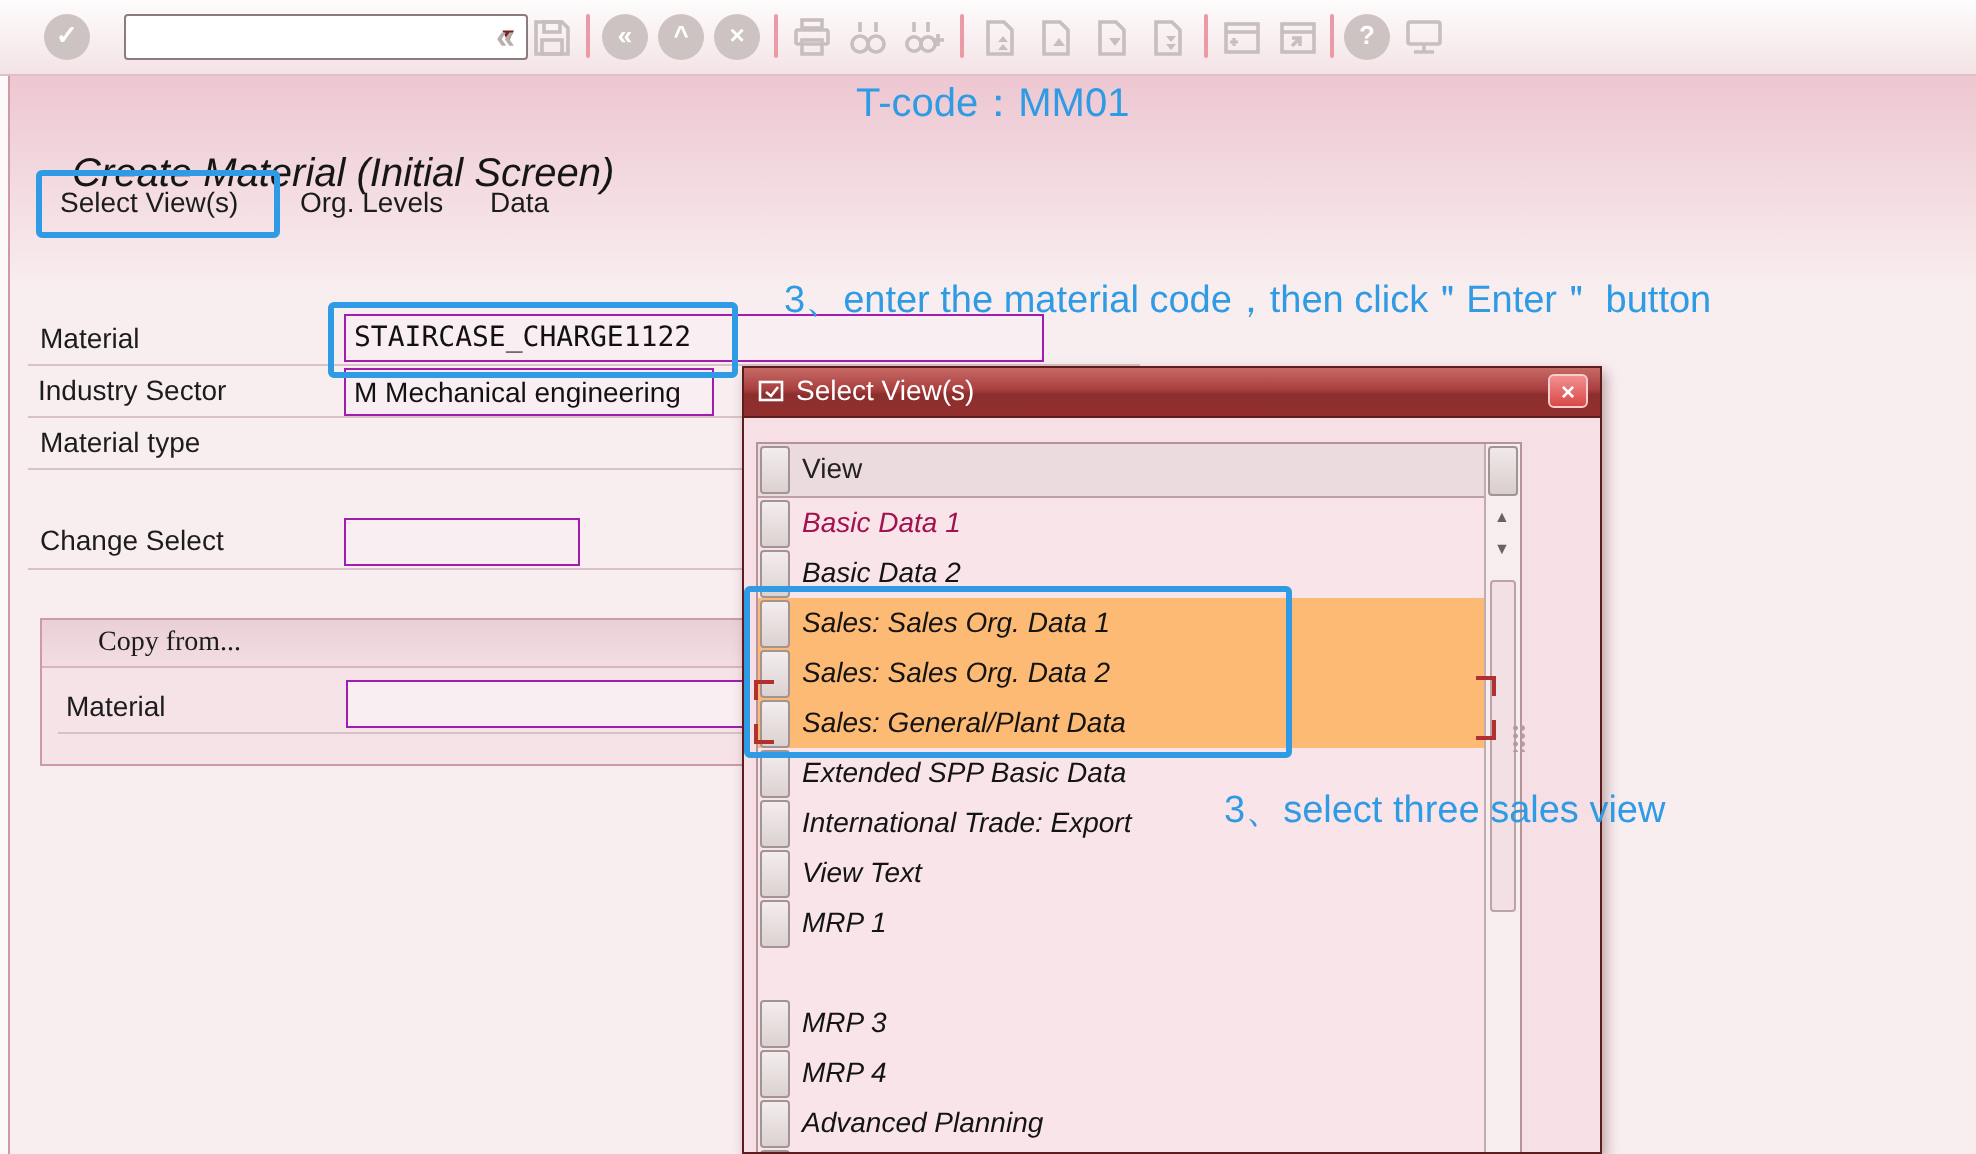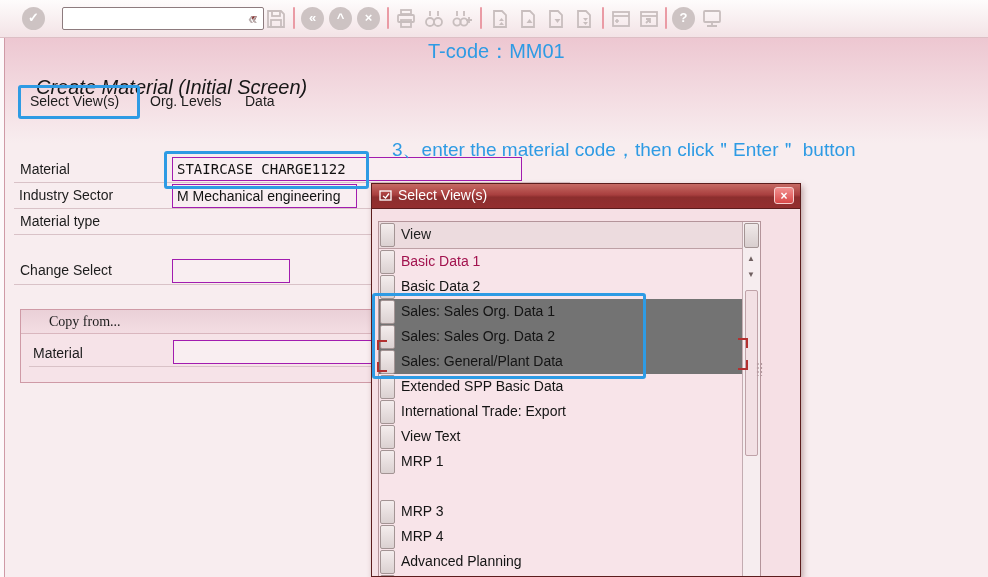--- a/index.html
+++ b/index.html
@@ -56,22 +56,22 @@
   .dclose{position:absolute;right:6px;top:3px;width:20px;height:17px;border-radius:3px;
           background:linear-gradient(#f29090,#d84848);border:1px solid #f6cdcd;
           color:#fff;font-weight:bold;font-size:12px;line-height:16px;text-align:center;
           box-sizing:border-box;}
 
   .dtable{position:absolute;left:6px;top:37px;width:383px;height:357px;
           border:1px solid #b4949a;background:#f8e4e9;box-sizing:border-box;}
   .thead{position:absolute;left:0;top:0;width:364px;height:26px;background:#ecdbde;
          border-bottom:1px solid #bda0a5;}
   .thead .tlabel{color:#222;}
-  .trow{position:absolute;left:0;width:364px;height:25px;}
-  .trow.sel{background:#737373;}
+  .trow{position:absolute;left:0;width:364px;height:25px;font-style:italic;}
+  .trow.sel{background:#fdba74;}
   .selcell{position:absolute;left:1px;top:1px;width:13px;height:22px;border-radius:2px;
            background:linear-gradient(#f4eded,#dbd1d1);border:1px solid #a39494;}
   .tlabel{position:absolute;left:18px;top:0;right:0;line-height:25px;font-size:14px;color:#141414;
           padding-left:4px;white-space:nowrap;overflow:hidden;}
   .emph .tlabel{color:#a2124e;}
 
   .vscroll{position:absolute;right:0;top:0;width:17px;bottom:0;background:#f6edef;
            border-left:1px solid #c3acb1;}
   .vs-corner{position:absolute;left:1px;top:1px;width:13px;height:23px;border-radius:2px;
              background:linear-gradient(#f0e9e9,#d8cece);border:1px solid #a39494;}
@@ -296,18 +296,19 @@
 
       <div class="brk" style="left:-2px;top:118px;border-left-width:2px;border-top-width:2px;"></div>
       <div class="brk" style="left:-2px;top:140px;border-left-width:2px;border-bottom-width:2px;"></div>
       <div class="brk" style="right:12px;top:116px;border-right-width:2px;border-top-width:2px;"></div>
       <div class="brk" style="right:12px;top:138px;border-right-width:2px;border-bottom-width:2px;"></div>
     </div>
   </div>
 
   <div class="ann" style="left:428px;top:38px;font-size:20px;">T-code：MM01</div>
   <div class="ann" style="left:392px;top:137px;">3、enter the material code，then click＂Enter＂ button</div>
+  <div class="ann" style="left:612px;top:392px;">3、select three sales view</div>
 
   <div class="annbox" style="left:18px;top:85px;width:116px;height:28px;"></div>
   <div class="annbox" style="left:164px;top:151px;width:199px;height:32px;"></div>
   <div class="annbox" style="left:372px;top:293px;width:268px;height:80px;"></div>
 
 </div>
 
 </body></html>

